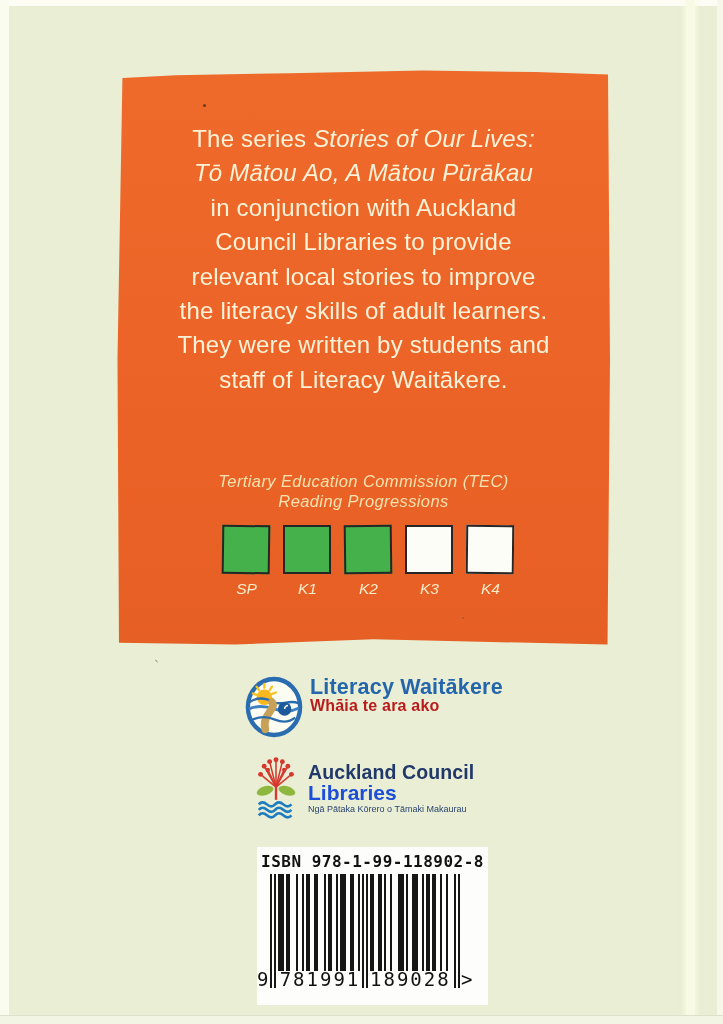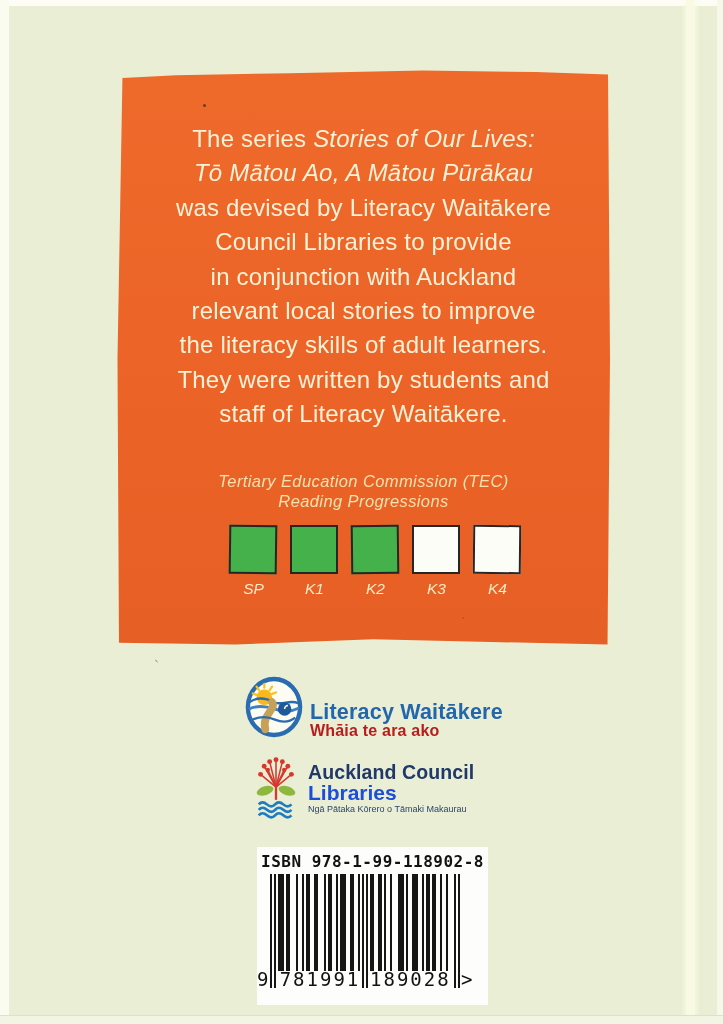--- a/index.html
+++ b/index.html
@@ -22,33 +22,33 @@
     clip-path:polygon(1.1% 1.4%, 12% 0.9%, 35% 0.55%, 62% 0.1%, 85% 0.35%, 99.6% 0.8%, 100% 50%, 99.5% 99.4%, 78% 99.0%, 52% 98.5%, 24% 99.4%, 0.4% 99.1%, 0.1% 50%);
   }
   .panel-text{position:absolute; top:52px; left:0; width:100%; text-align:center;}
   .panel-line{
     font-size:24px; line-height:34.4px; color:#fbf2d8; letter-spacing:.2px; font-weight:400;
   }
   .panel-line .it{font-style:italic;}
 
   .tec-heading{position:absolute; top:402px; left:0; width:100%; text-align:center;
     font-style:italic; color:#f5e2ae; font-size:16.5px; line-height:19.5px; letter-spacing:.4px;}
-  .tec-levels{position:absolute; top:455px; left:12px; width:100%;
+  .tec-levels{position:absolute; top:455px; left:5px; width:100%;
     display:flex; justify-content:center; gap:11px;}
   .level{width:50px; text-align:center;}
   .level-box{
     width:48px; height:49px; background:#fdfdf8; border:2px solid #262626; box-sizing:border-box;
   }
   .level:nth-child(1) .level-box{transform:rotate(.8deg);}
   .level:nth-child(3) .level-box{transform:rotate(-.7deg);}
   .level:nth-child(5) .level-box{transform:rotate(.6deg);}
   .level-label{margin-top:6px; font-style:italic; color:#f8ecc9; font-size:15.5px;}
 
   
-  .literacy-logo{position:absolute; left:245px; top:676px; display:flex; align-items:flex-end; gap:7px;}
+  .literacy-logo{position:absolute; left:245px; top:676px; display:flex; align-items:flex-start; gap:7px;}
   .lit-text .lit-name{font-size:21.5px; font-weight:bold; color:#2366ac; letter-spacing:.2px; line-height:22px;}
   .lit-text .lit-tagline{font-size:16px; font-weight:bold; color:#b91c1c; line-height:15px; letter-spacing:.2px;}
 
   
   .auckland-logo{position:absolute; left:256px; top:756px; display:flex; gap:12px;}
   .ac-text{margin-top:6px;}
   .ac-line1{font-size:19.5px; font-weight:bold; color:#21386a; line-height:20px; letter-spacing:.1px;}
   .ac-line2{font-size:21px; font-weight:bold; color:#1d4ed8; line-height:21px;}
   .ac-line3{font-size:9px; color:#2a4470; line-height:11px; margin-top:1px;}
 
@@ -80,23 +80,22 @@
   <div class="edge-top"></div>
   <div class="edge-left"></div>
   <div class="spine-stripe"></div>
   <div class="edge-right"></div>
   <div class="edge-bottom"></div>
 
   <div class="orange-panel">
     <div class="panel-text">
         <div class="panel-line"><span>The series </span><span class="it">Stories of Our Lives:</span></div>
         <div class="panel-line"><span class="it">Tō Mātou Ao, A Mātou Pūrākau</span></div>
-        <div class="panel-line"><span>was devised by Literacy Waitākere</span></div>
+        <div class="panel-line"><span>in conjunction with Auckland</span></div>
         <div class="panel-line"><span>Council Libraries to provide</span></div>
-        <div class="panel-line"><span>in conjunction with Auckland</span></div>
         <div class="panel-line"><span>relevant local stories to improve</span></div>
         <div class="panel-line"><span>the literacy skills of adult learners.</span></div>
         <div class="panel-line"><span>They were written by students and</span></div>
         <div class="panel-line"><span>staff of Literacy Waitākere.</span></div>
       </div>
     <div class="tec-heading">
       <div>Tertiary Education Commission (TEC)</div>
       <div>Reading Progressions</div>
     </div>
     <div class="tec-levels">

